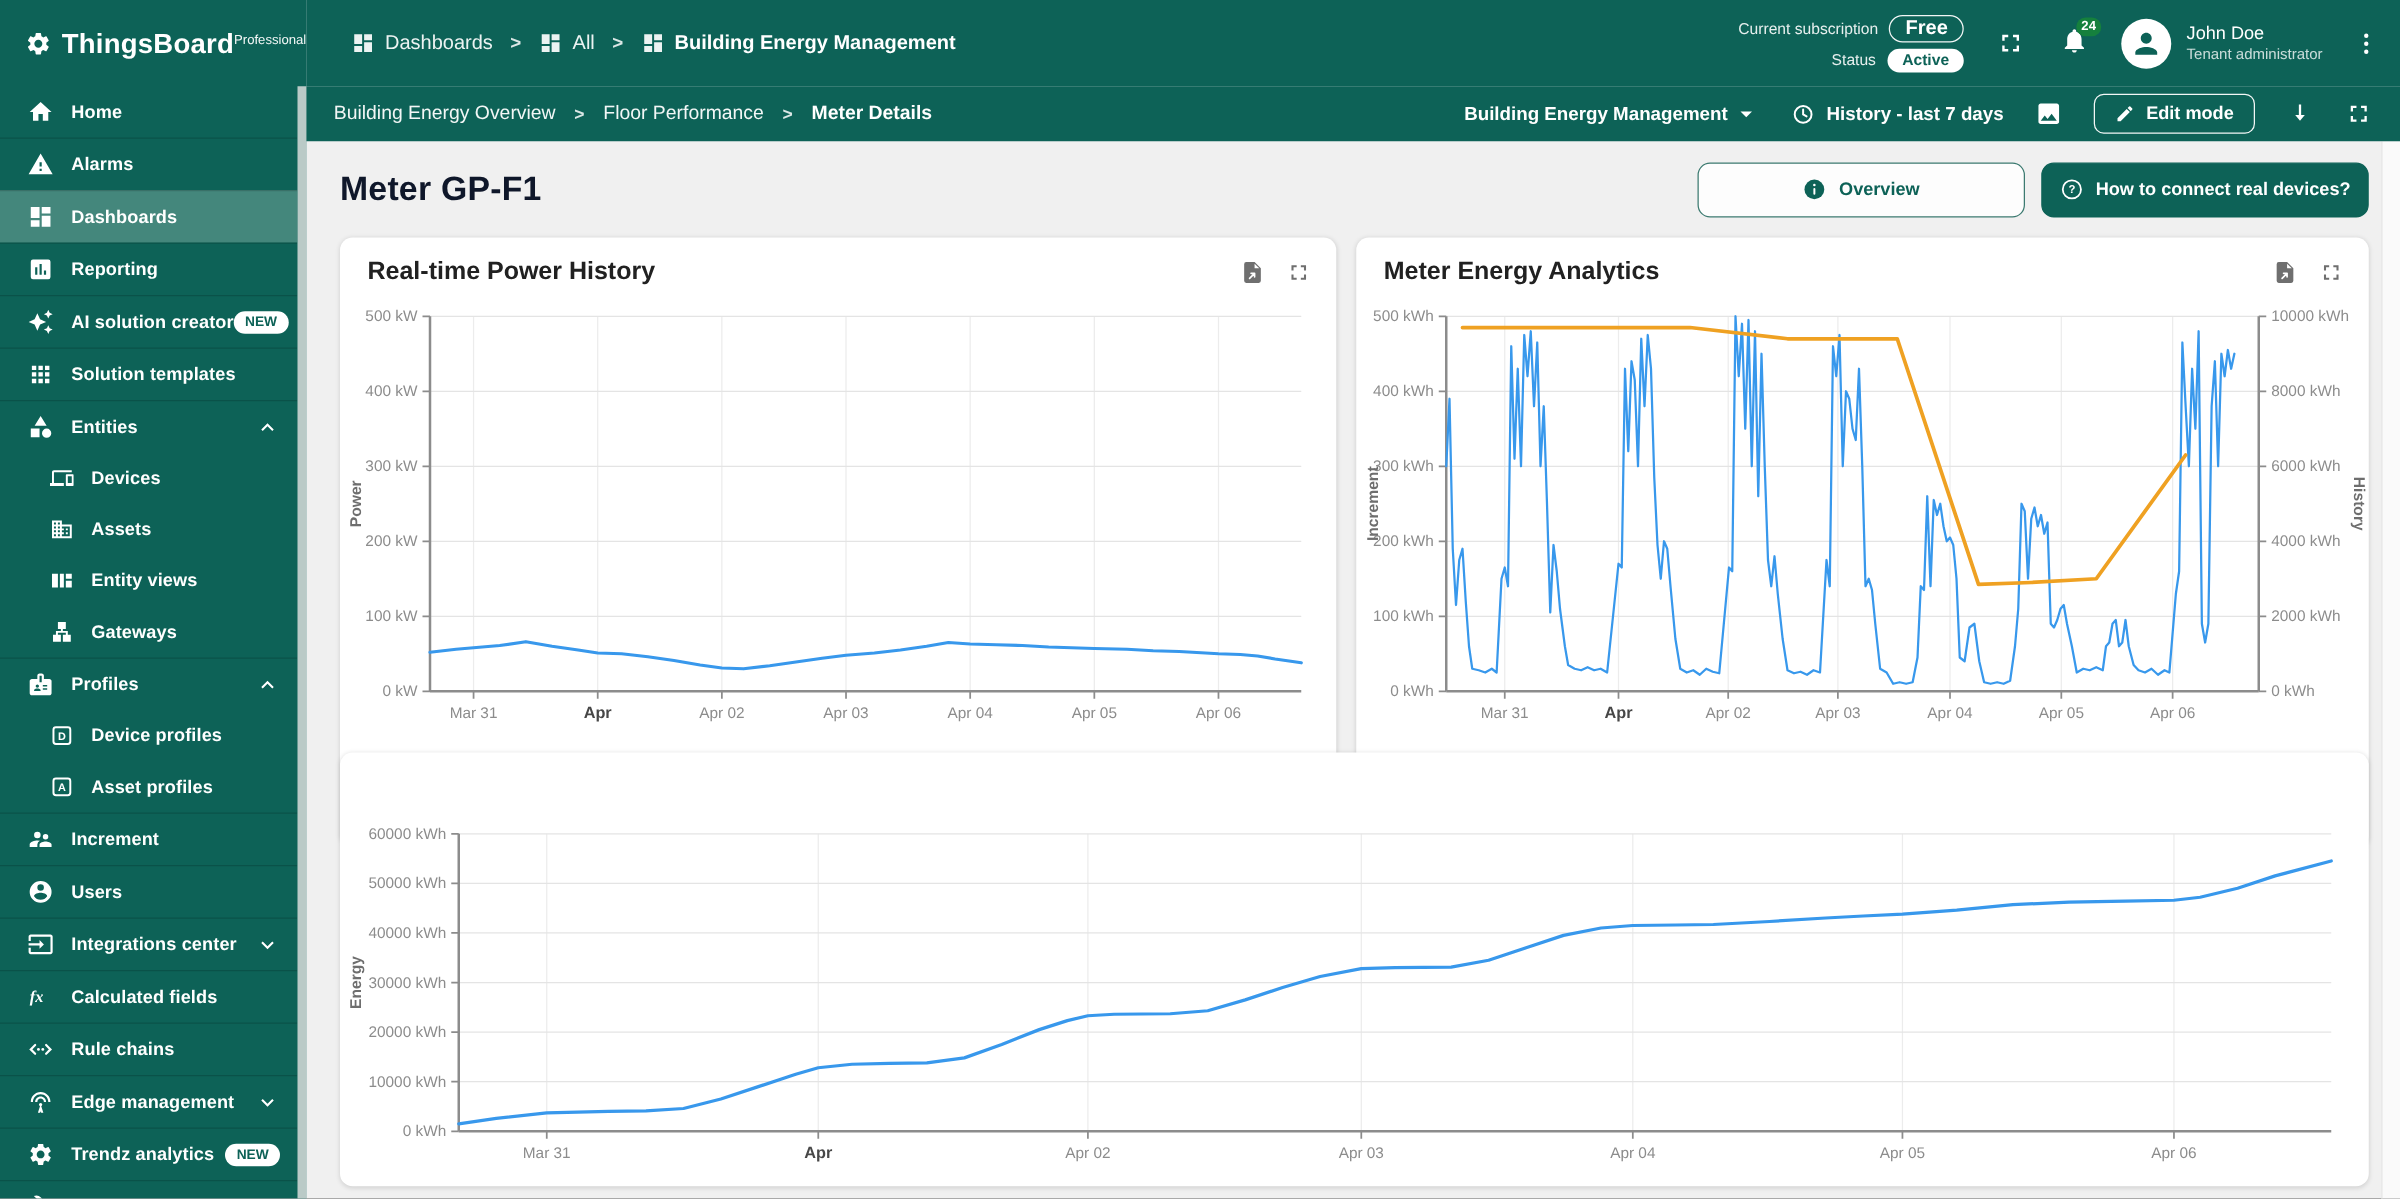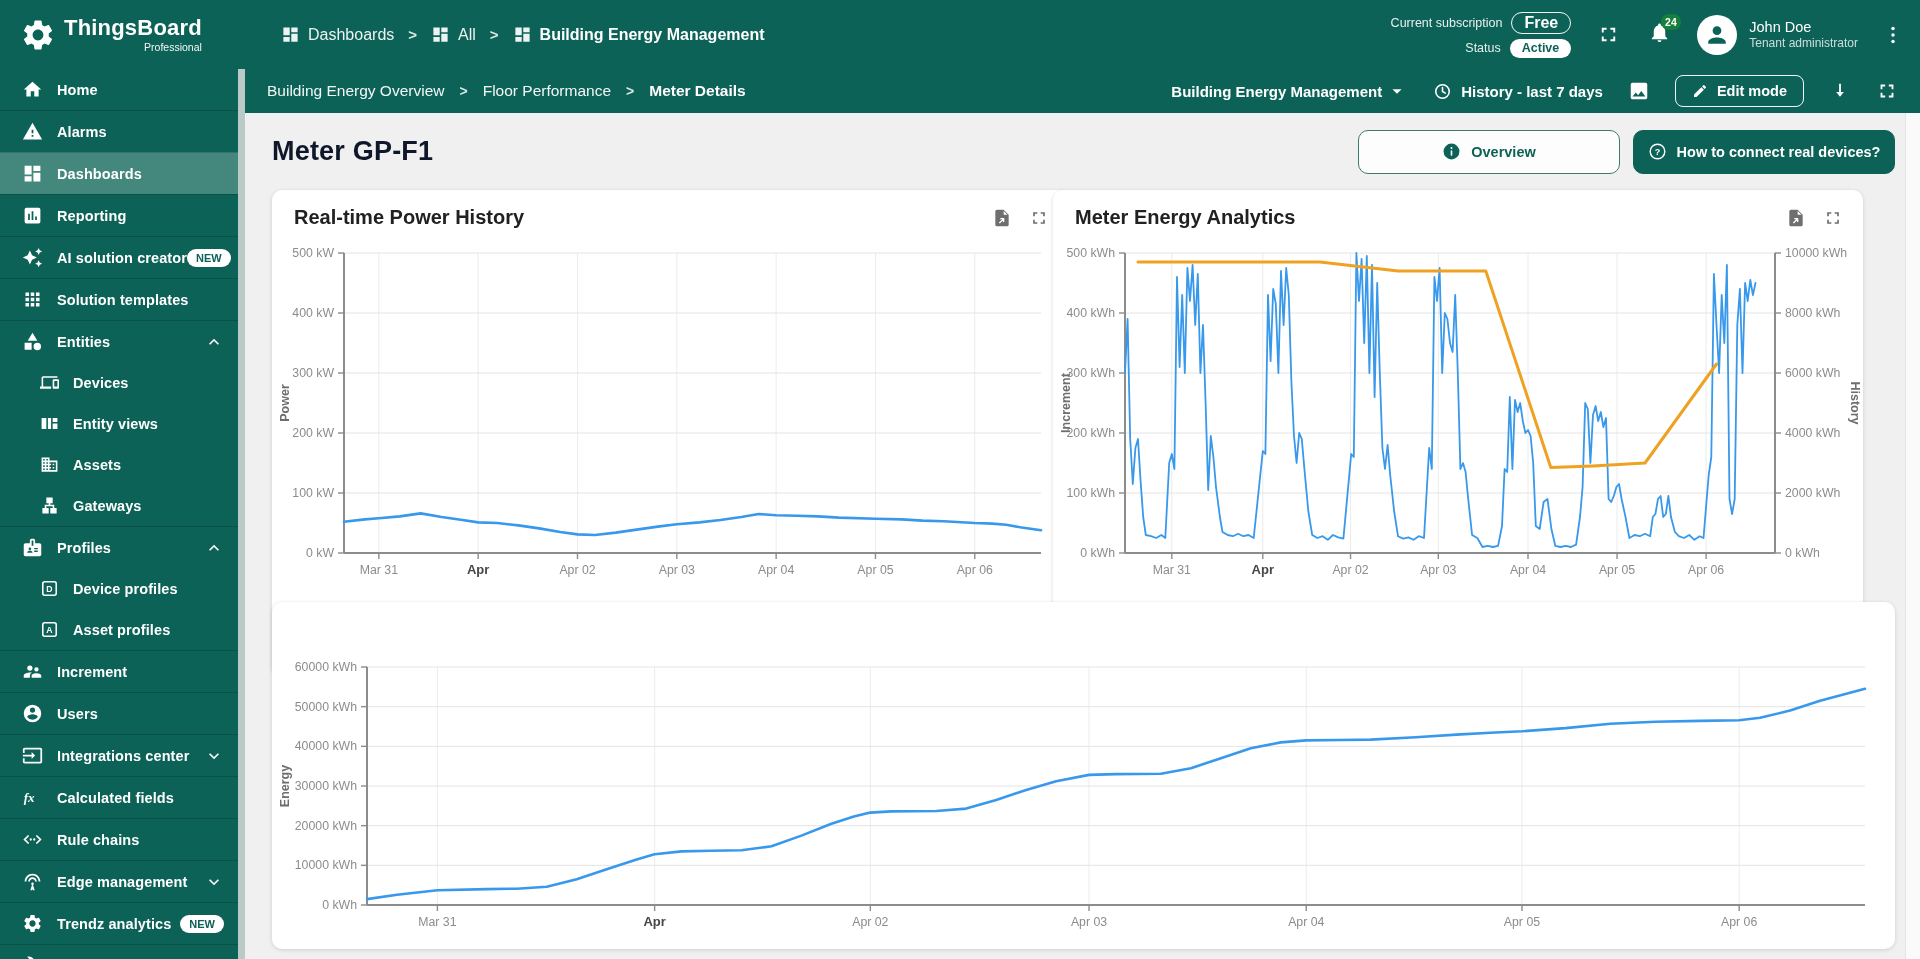--- a/index.html
+++ b/index.html
@@ -6,21 +6,21 @@
   .app{position:relative;width:1920px;height:959px;overflow:hidden;background:#f0f0f0;
        font-family:"Liberation Sans",sans-serif;-webkit-font-smoothing:antialiased;}
   svg{display:block}
   .icn{display:inline-flex;align-items:center;justify-content:center;}
   .icn svg{width:100%;height:100%;}
 
   
   .sidebar{position:absolute;left:0;top:0;width:245px;height:959px;background:#0d6257;z-index:3;}
   .logo{height:69px;display:flex;align-items:center;padding-left:20px;cursor:pointer;}
   .logo-icon{width:36px;height:36px;color:#fff;margin-right:8px;}
-  .logo-text{display:flex;flex-direction:column;color:#fff;line-height:1;}
+  .logo-text{display:flex;flex-direction:row;color:#fff;line-height:1;}
   .logo-name{font-size:22px;font-weight:700;letter-spacing:.2px;}
   .logo-sub{font-size:10.5px;font-weight:400;text-align:right;margin-top:3px;opacity:.95;}
   nav{position:absolute;top:69px;left:0;right:7px;bottom:0;overflow:hidden;}
   .nav-item{height:41px;display:flex;align-items:center;padding-left:22px;color:#fff;cursor:pointer;position:relative;}
   .nav-item.sep{border-top:1px solid rgba(0,0,0,.16);}
   .nav-item.active{background:#44877c;}
   .nav-item.child{padding-left:40px;}
   .nav-ic{width:21px;height:21px;color:#fff;margin-right:14px;flex:0 0 21px;}
   .nav-item.child .nav-ic{width:19px;height:19px;flex-basis:19px;}
   .nav-label{font-size:14.5px;font-weight:600;letter-spacing:.1px;white-space:nowrap;}
@@ -81,21 +81,21 @@
   .title-buttons{margin-left:auto;display:flex;gap:13px;}
   .btn{display:flex;align-items:center;justify-content:center;gap:10px;min-width:262px;height:44px;border-radius:10px;
        font-size:14.5px;font-weight:700;cursor:pointer;box-sizing:border-box;}
   .btn .icn{width:19px;height:19px;}
   .btn-outline{background:#fdfdfd;border:1px solid #3c7a70;color:#0d6257;}
   .btn-tonal{background:#ccdcd8;border:1px solid #9dbbb5;color:#0d6257;}
   .btn-solid{background:#0d6257;border:1px solid #0d6257;color:#fff;}
 
   .card{position:absolute;background:#fff;border-radius:10px;box-shadow:0 1px 4px rgba(0,0,0,.14);}
   #card1{left:27px;top:77px;width:797px;height:486px;}
-  #card2{left:808px;top:77px;width:810px;height:488px;}
+  #card2{left:840px;top:77px;width:810px;height:488px;}
   #card3{left:27px;top:489px;width:1623px;height:347px;}
   .card-head{display:flex;align-items:center;padding:16px 20px 0 22px;}
   .card-title{font-size:20px;font-weight:700;color:#212121;}
   .card-icons{margin-left:auto;display:flex;gap:17px;color:#6f6f6f;}
   .card-icons .icn{width:20px;height:20px;cursor:pointer;}
   .chart-host{position:absolute;left:0;right:0;top:50px;bottom:0;}
 </style>
 </head>
 <body>
 
@@ -180,32 +180,32 @@
           <span class="icn nav-ic">
             <svg viewBox="0 0 24 24">
               <path fill="currentColor" d="M4 6h18V4H4c-1.1 0-2 .9-2 2v11H0v3h14v-3H4V6zm19 2h-6c-.55 0-1 .45-1 1v10c0 .55.45 1 1 1h6c.55 0 1-.45 1-1V9c0-.55-.45-1-1-1zm-1 9h-4v-7h4v7z"></path>
             </svg>
           </span>
           <span class="nav-label">Devices</span>
         </div>
         <div class="nav-item child">
           <span class="icn nav-ic">
             <svg viewBox="0 0 24 24">
+              <path fill="currentColor" d="M12 7V3H2v18h20V7H12zM6 19H4v-2h2v2zm0-4H4v-2h2v2zm0-4H4V9h2v2zm0-4H4V5h2v2zm4 12H8v-2h2v2zm0-4H8v-2h2v2zm0-4H8V9h2v2zm0-4H8V5h2v2zm10 12h-8v-2h2v-2h-2v-2h2v-2h-2V9h8v10zm-2-8h-2v2h2v-2zm0 4h-2v2h2v-2z"></path>
+            </svg>
+          </span>
+          <span class="nav-label">Assets</span>
+        </div>
+        <div class="nav-item child">
+          <span class="icn nav-ic">
+            <svg viewBox="0 0 24 24">
               <path fill="currentColor" d="M10 5v14h4V5h-4zM2 19h6V5H2v14zm14 0h6v-7h-6v7zm0-14v5h6V5h-6z"></path>
             </svg>
           </span>
           <span class="nav-label">Entity views</span>
-        </div>
-        <div class="nav-item child">
-          <span class="icn nav-ic">
-            <svg viewBox="0 0 24 24">
-              <path fill="currentColor" d="M12 7V3H2v18h20V7H12zM6 19H4v-2h2v2zm0-4H4v-2h2v2zm0-4H4V9h2v2zm0-4H4V5h2v2zm4 12H8v-2h2v2zm0-4H8v-2h2v2zm0-4H8V9h2v2zm0-4H8V5h2v2zm10 12h-8v-2h2v-2h-2v-2h2v-2h-2V9h8v10zm-2-8h-2v2h2v-2zm0 4h-2v2h2v-2z"></path>
-            </svg>
-          </span>
-          <span class="nav-label">Assets</span>
         </div>
         <div class="nav-item child">
           <span class="icn nav-ic">
             <svg viewBox="0 0 24 24">
               <path fill="currentColor" d="M13 22h8v-7h-3v-4h-5V9h3V2H8v7h3v2H6v4H3v7h8v-7H8v-2h8v2h-3v7z"></path>
             </svg>
           </span>
           <span class="nav-label">Gateways</span>
         </div>
         <div class="nav-item sep">

